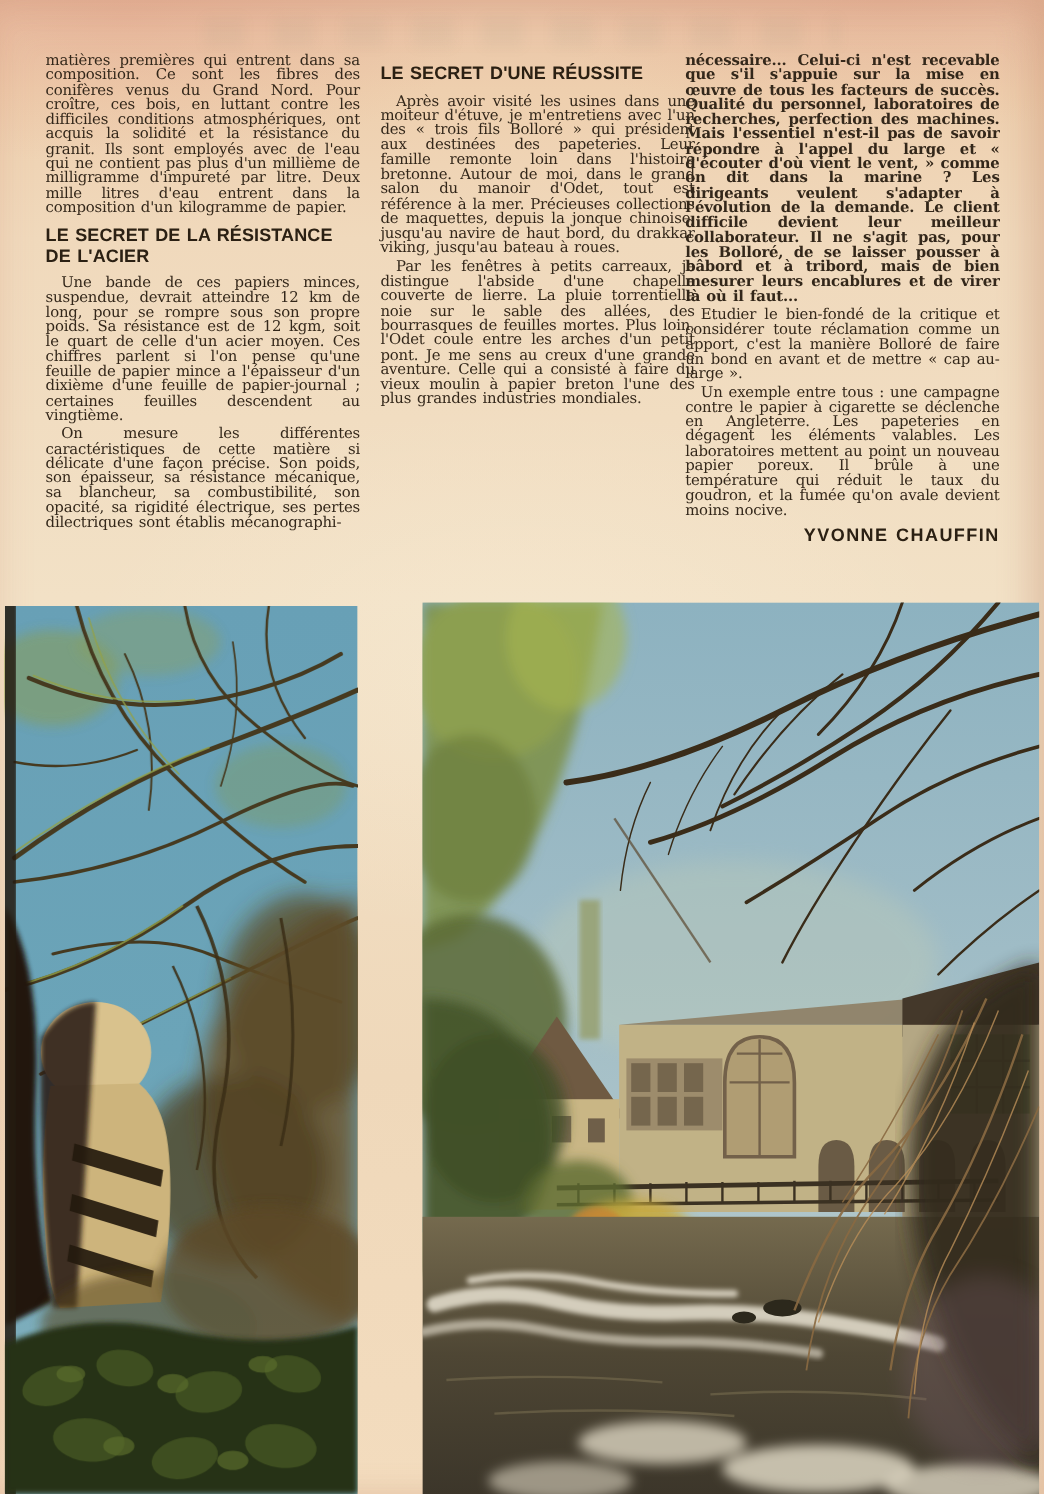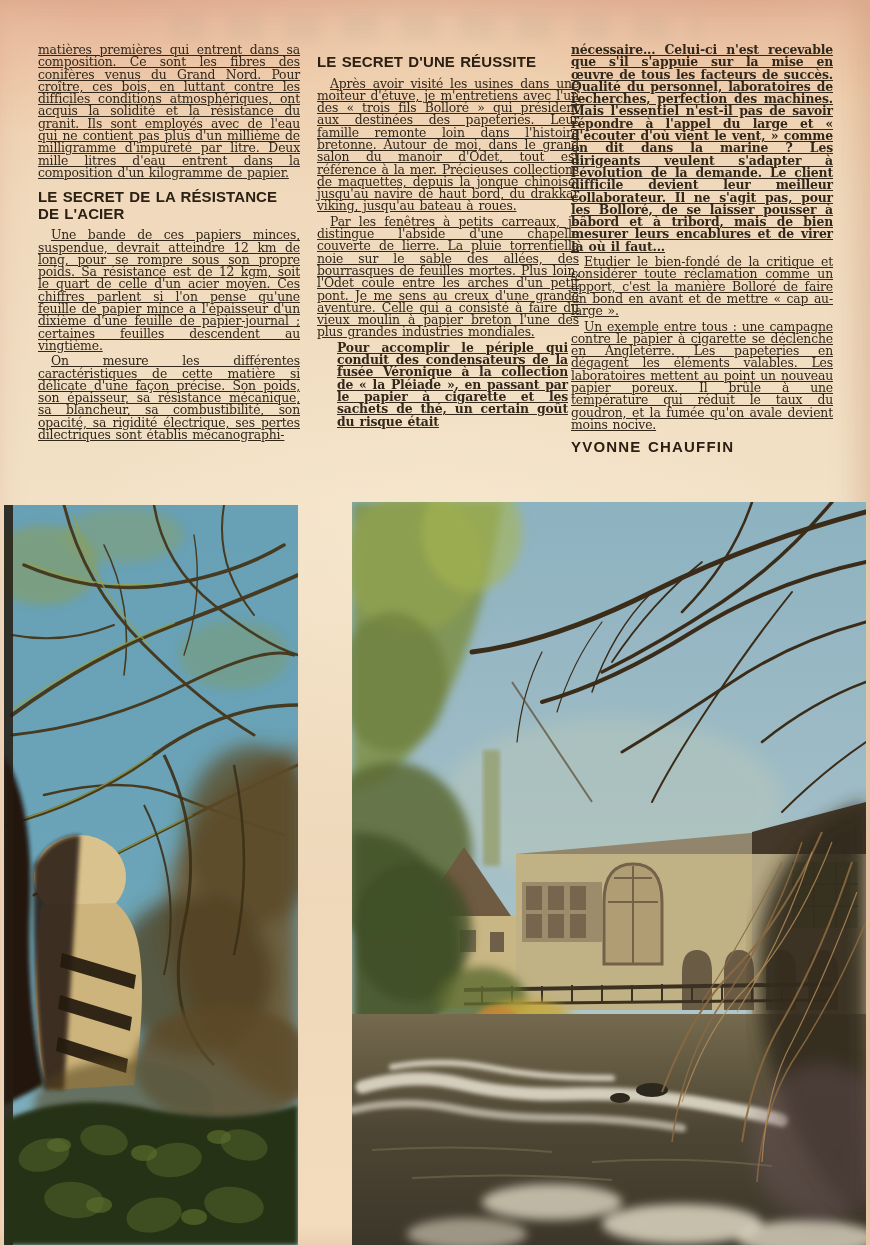--- a/index.html
+++ b/index.html
@@ -17,36 +17,36 @@
   .ghost-band{
     position:absolute;top:14px;left:170px;width:530px;height:26px;
     background:repeating-linear-gradient(90deg, rgba(120,132,112,.12) 0 34px, transparent 34px 58px);
     filter:blur(5px);opacity:.5;
   }
   .col{
     position:absolute;top:44px;width:262px;
     font-size:12.4px;line-height:12.3px;text-align:justify;
     letter-spacing:-0.15px;word-spacing:1px;
   }
-  .col p{margin:0 0 3px 0;text-decoration:underline;}
+  .col p{margin:0 0 3px 0;}
   .col p.indent{text-indent:13px;}
   .col p.bold{font-weight:bold;}
   .col p.block-indent{margin-left:20px;margin-right:11px;font-weight:bold;}
   #col1{left:38px;}
   #col2{left:317px;}
   #col3{left:571px;}
   .heading{
     font-family:"Liberation Sans", sans-serif;font-weight:700;
     font-size:15px;line-height:16.5px;letter-spacing:.1px;color:#2b2013;
     margin:10px 0 7px 0;text-align:left;
   }
   .byline{
     font-family:"Liberation Sans", sans-serif;font-weight:700;
     font-size:15px;letter-spacing:1.2px;color:#2b2013;
-    text-align:left;margin-top:10px;
+    text-align:right;margin-top:10px;
   }
   .caption{
     position:absolute;left:350px;top:477px;width:430px;
     font-weight:bold;font-size:12.6px;letter-spacing:.1px;color:#31261a;
   }
   .photo{position:absolute;display:block;}
   #photo-left{left:4px;top:505px;width:294px;height:740px;}
   #photo-right{left:352px;top:502px;width:514px;height:743px;}
 </style>
 </head>
@@ -59,21 +59,20 @@
     <p>matières premières qui entrent dans sa composition. Ce sont les fibres des conifères venus du Grand Nord. Pour croître, ces bois, en luttant contre les difficiles conditions atmosphériques, ont acquis la solidité et la résistance du granit. Ils sont employés avec de l'eau qui ne contient pas plus d'un millième de milligramme d'impureté par litre. Deux mille litres d'eau entrent dans la composition d'un kilogramme de papier.</p>
     <div class="heading">LE SECRET DE LA RÉSISTANCE DE L'ACIER</div>
     <p class="indent">Une bande de ces papiers minces, suspendue, devrait atteindre 12 km de long, pour se rompre sous son propre poids. Sa résistance est de 12 kgm, soit le quart de celle d'un acier moyen. Ces chiffres parlent si l'on pense qu'une feuille de papier mince a l'épaisseur d'un dixième d'une feuille de papier-journal ; certaines feuilles descendent au vingtième.</p>
     <p class="indent">On mesure les différentes caractéristiques de cette matière si délicate d'une façon précise. Son poids, son épaisseur, sa résistance mécanique, sa blancheur, sa combustibilité, son opacité, sa rigidité électrique, ses pertes dilectriques sont établis mécanographi-</p>
   </div>
 
   <div class="col" id="col2">
     <div class="heading">LE SECRET D'UNE RÉUSSITE</div>
     <p class="indent">Après avoir visité les usines dans une moiteur d'étuve, je m'entretiens avec l'un des « trois fils Bolloré » qui président aux destinées des papeteries. Leur famille remonte loin dans l'histoire bretonne. Autour de moi, dans le grand salon du manoir d'Odet, tout est référence à la mer. Précieuses collections de maquettes, depuis la jonque chinoise, jusqu'au navire de haut bord, du drakkar viking, jusqu'au bateau à roues.</p>
     <p class="indent">Par les fenêtres à petits carreaux, je distingue l'abside d'une chapelle couverte de lierre. La pluie torrentielle noie sur le sable des allées, des bourrasques de feuilles mortes. Plus loin, l'Odet coule entre les arches d'un petit pont. Je me sens au creux d'une grande aventure. Celle qui a consisté à faire du vieux moulin à papier breton l'une des plus grandes industries mondiales.</p>
-    <p class="block-indent">Pour accomplir le périple qui conduit des condensateurs de la fusée Véronique à la collection de « la Pléiade », en passant par le papier à cigarette et les sachets de thé, un certain goût du risque était</p>
   </div>
 
   <div class="col" id="col3">
     <p class="bold">nécessaire... Celui-ci n'est recevable que s'il s'appuie sur la mise en œuvre de tous les facteurs de succès. Qualité du personnel, laboratoires de recherches, perfection des machines. Mais l'essentiel n'est-il pas de savoir répondre à l'appel du large et « d'écouter d'où vient le vent, » comme on dit dans la marine ? Les dirigeants veulent s'adapter à l'évolution de la demande. Le client difficile devient leur meilleur collaborateur. Il ne s'agit pas, pour les Bolloré, de se laisser pousser à bâbord et à tribord, mais de bien mesurer leurs encablures et de virer là où il faut...</p>
     <p class="indent">Etudier le bien-fondé de la critique et considérer toute réclamation comme un apport, c'est la manière Bolloré de faire un bond en avant et de mettre « cap au-large ».</p>
     <p class="indent">Un exemple entre tous : une campagne contre le papier à cigarette se déclenche en Angleterre. Les papeteries en dégagent les éléments valables. Les laboratoires mettent au point un nouveau papier poreux. Il brûle à une température qui réduit le taux du goudron, et la fumée qu'on avale devient moins nocive.</p>
     <div class="byline">YVONNE CHAUFFIN</div>
   </div>
 
 

